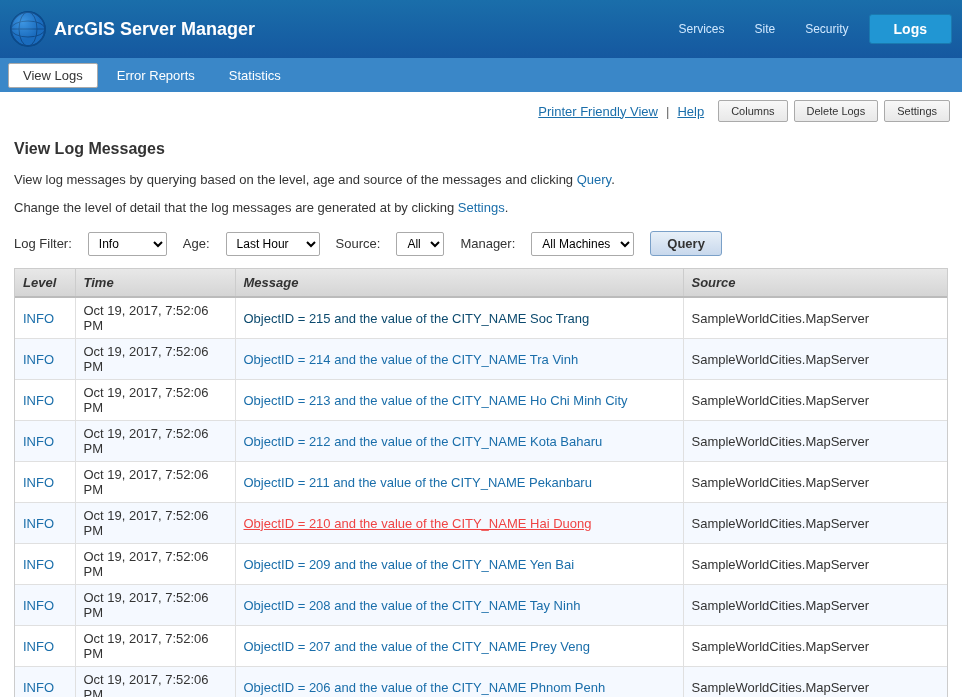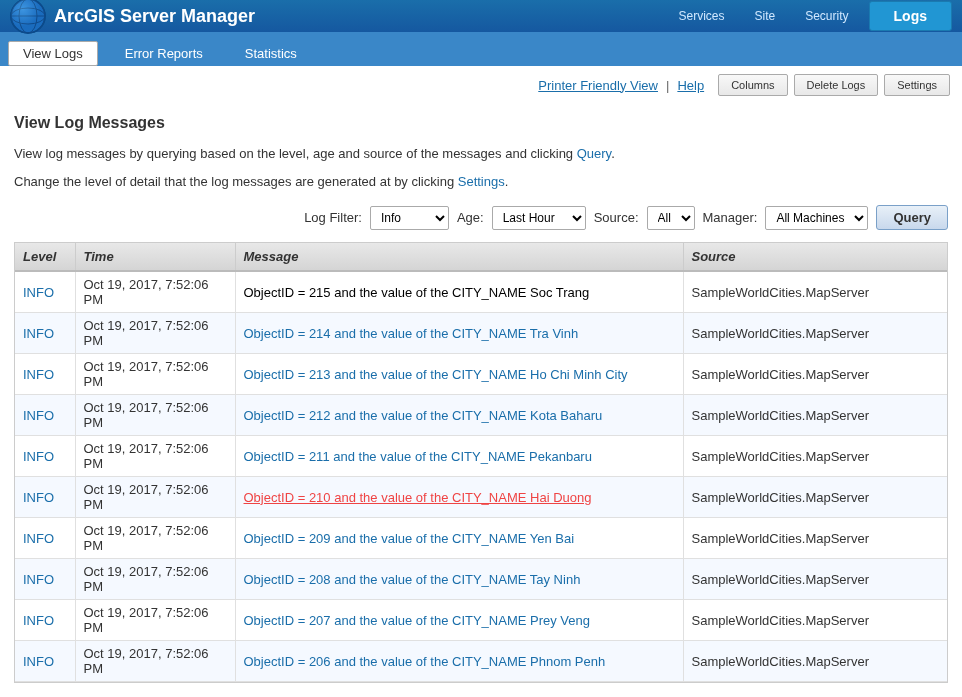--- a/index.html
+++ b/index.html
@@ -3,21 +3,21 @@
   <meta charset="utf-8">
   <style>
     * { box-sizing: border-box; margin: 0; padding: 0; }
     body { font-family: Arial, sans-serif; font-size: 13px; background: #fff; }
 
     
     .top-nav {
       background: linear-gradient(to bottom, #1a6eaa, #1558a0);
       display: flex;
       align-items: center;
-      height: 32px;
+      height: 58px;
       padding: 0 10px;
     }
     .logo-area {
       display: flex;
       align-items: center;
       gap: 8px;
       color: #fff;
       font-size: 18px;
       font-weight: bold;
       flex: 1;
@@ -46,24 +46,24 @@
       font-size: 14px;
       font-weight: bold;
       border-radius: 3px;
       cursor: pointer;
     }
 
     
     .sub-nav {
       background: #3a87c8;
       display: flex;
-      align-items: flex-end;
+      align-items: center;
       height: 34px;
       padding: 0 8px;
-      gap: 12px;
+      gap: 4px;
     }
     .sub-nav-btn {
       color: #fff;
       background: none;
       border: 1px solid transparent;
       padding: 4px 14px;
       font-size: 13px;
       cursor: pointer;
       border-radius: 2px;
     }
@@ -116,24 +116,23 @@
     }
     .description {
       font-size: 13px;
       color: #333;
       margin-bottom: 8px;
       line-height: 1.5;
     }
     .filter-row {
       display: flex;
       align-items: center;
-      gap: 8px;
+      gap: 16px;
       margin: 14px 0 12px 0;
       flex-wrap: wrap;
-      justify-content: flex-end;
     }
     .filter-label {
       font-size: 13px;
       color: #333;
     }
     .filter-select {
       border: 1px solid #aaa;
       padding: 3px 6px;
       font-size: 12px;
       background: #fff;
@@ -291,21 +290,21 @@
           <th class="col-level">Level</th>
           <th class="col-time">Time</th>
           <th class="col-message">Message</th>
           <th class="col-source">Source</th>
         </tr>
       </thead>
       <tbody id="log-tbody">
       <tr>
             <td class="level">INFO</td>
             <td>Oct 19, 2017, 7:52:06 PM</td>
-            <td class="message" style="color: #000000; cursor: pointer;">ObjectID = 215 and the value of the CITY_NAME Soc Trang</td>
+            <td class="message" style="color: #0c4a6e; cursor: pointer;">ObjectID = 215 and the value of the CITY_NAME Soc Trang</td>
             <td class="source">SampleWorldCities.MapServer</td>
           </tr>
           <tr>
             <td class="level">INFO</td>
             <td>Oct 19, 2017, 7:52:06 PM</td>
             <td class="message" style="color: rgb(26, 110, 170); cursor: pointer;">ObjectID = 214 and the value of the CITY_NAME Tra Vinh</td>
             <td class="source">SampleWorldCities.MapServer</td>
           </tr>
           <tr>
             <td class="level">INFO</td>

